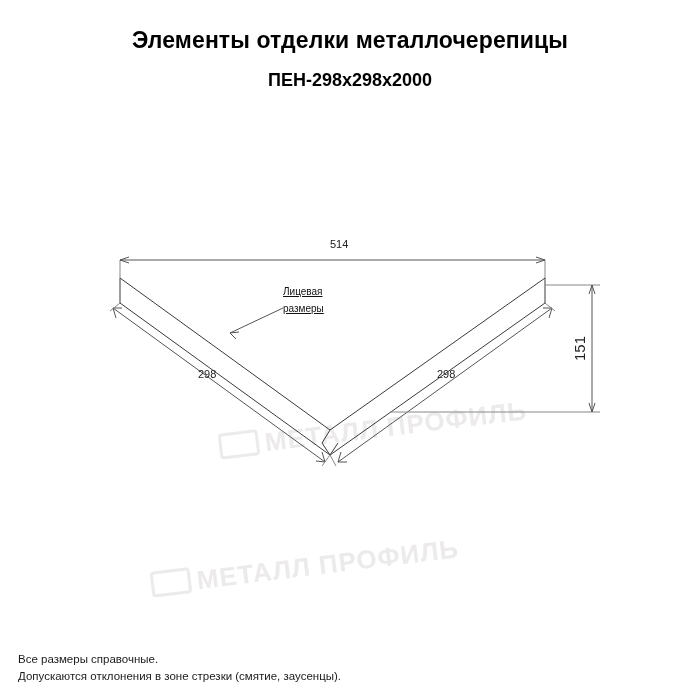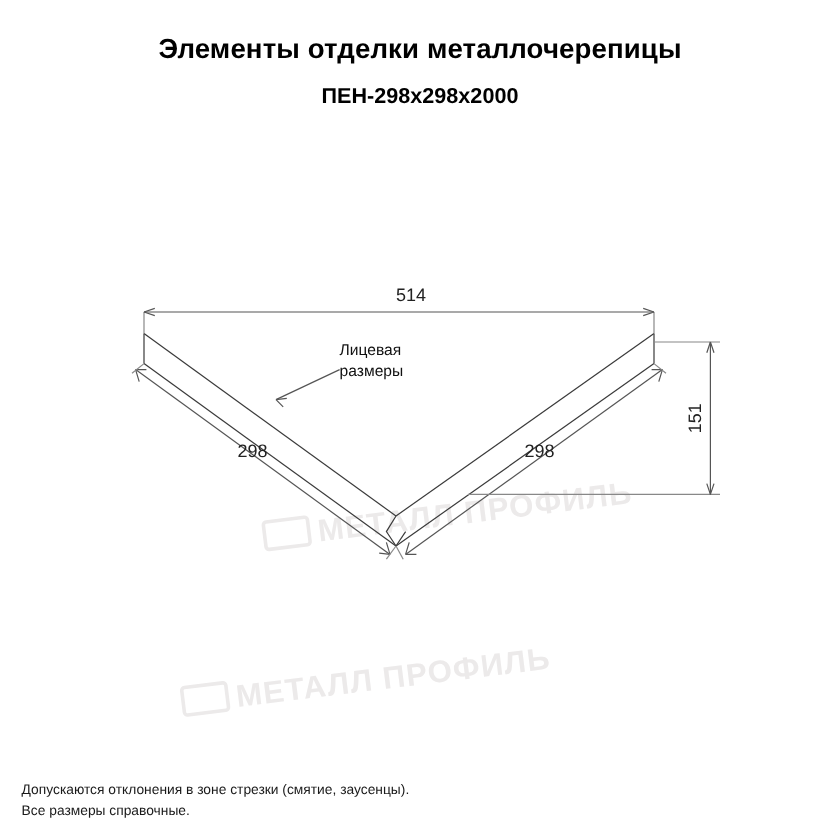--- a/index.html
+++ b/index.html
@@ -85,30 +85,31 @@
     width: 34px;
     height: 20px;
     margin-right: 6px;
     position: relative;
     top: 3px;
   }
   .wm1 { left: 218px; top: 222px; }
   .wm2 { left: 150px; top: 360px; }
   .dim-label {
     position: absolute;
-    font-size: 15px;
+    font-size: 11px;
     color: #222;
     white-space: nowrap;
   }
   .face-label {
     position: absolute;
-    font-size: 13px;
+    font-size: 10px;
     line-height: 17px;
     color: #111;
     white-space: nowrap;
+    text-decoration: underline;
   }
   .vert-label {
     position: absolute;
     font-size: 15px;
     color: #222;
     transform: rotate(-90deg);
     transform-origin: 50% 50%;
     white-space: nowrap;
   }
 </style>
@@ -176,17 +177,17 @@
     <div class="vert-label" style="left:567px; top:150px;">151</div>
 
     <div class="face-label" style="left:283px; top:93px;">
       <div>Лицевая</div>
       <div>размеры</div>
     </div>
 
   </div>
 
   <div class="footnotes">
+    <div>Все размеры справочные.</div>
     <div>Допускаются отклонения в зоне стрезки (смятие, заусенцы).</div>
-    <div>Все размеры справочные.</div>
   </div>
 
 </div>
 
 </body></html>

